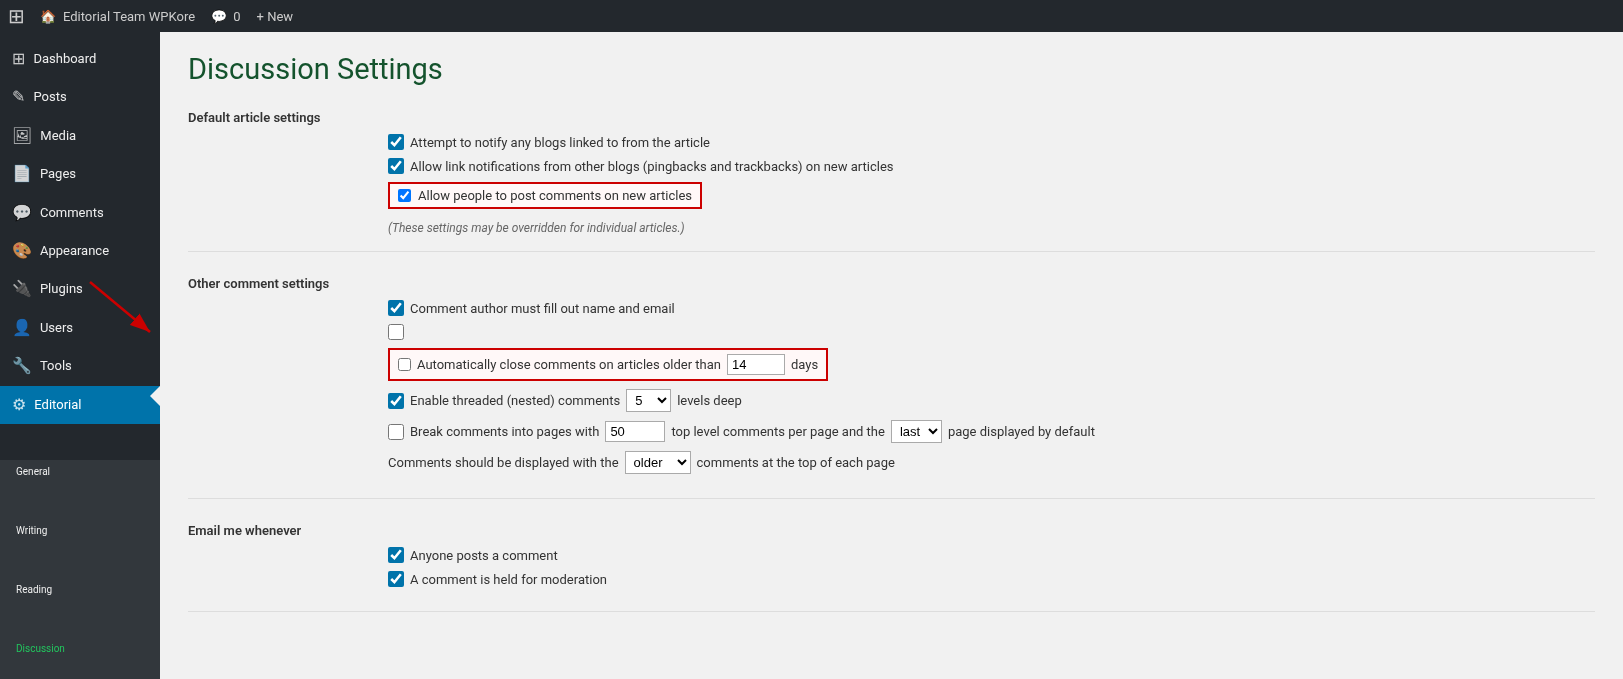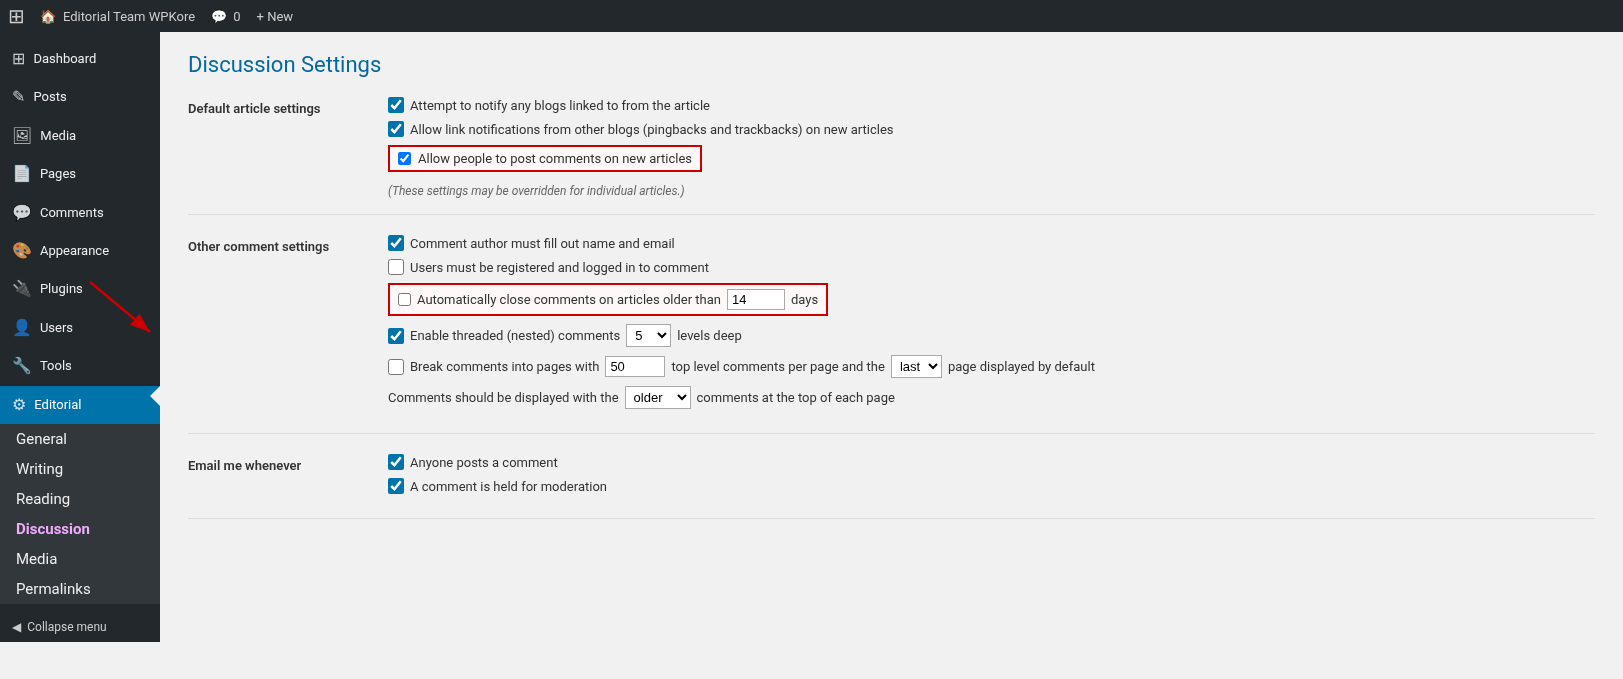--- a/index.html
+++ b/index.html
@@ -51,23 +51,24 @@
     .sidebar-item .icon { font-size: 16px; opacity: 0.8; }
 
     
     .sidebar-sub {
       background: #32373c;
     }
     .sidebar-sub .sidebar-sub-item {
       padding: 6px 12px 6px 16px;
       color: #eee;
       cursor: pointer;
-      font-size: 15px;
-    }
-    .sidebar-sub .sidebar-sub-item.active { color: #f0abfc; font-weight: 700; }
+      font-size: 10px;
+      margin-top: 36px;
+    }
+    .sidebar-sub .sidebar-sub-item.active { color: #22c55e; font-weight: 400; }
 
     
     .sidebar-arrow {
       position: absolute;
       right: 0;
       top: 0;
       width: 0;
       height: 0;
       border-top: 10px solid transparent;
       border-bottom: 10px solid transparent;
@@ -87,42 +88,43 @@
     }
 
     
     .main-content {
       flex: 1;
       padding: 20px 28px;
       background: #f1f1f1;
     }
 
     .page-title {
-      font-size: 22px;
+      font-size: 29px;
       font-weight: 400;
-      color: #0369a1;
+      color: #14532d;
       margin-bottom: 20px;
     }
 
     
     .settings-section {
       display: flex;
       margin-bottom: 20px;
       padding-bottom: 16px;
       border-bottom: 1px solid #ddd;
     }
     .settings-label {
       width: 200px;
       flex-shrink: 0;
       font-weight: 600;
       font-size: 13px;
       padding-top: 4px;
     }
     .settings-controls {
       flex: 1;
+      margin-top: 28px;
     }
     .checkbox-row {
       display: flex;
       align-items: center;
       gap: 6px;
       margin-bottom: 8px;
       font-size: 13px;
     }
     .checkbox-row input[type="checkbox"] {
       accent-color: #0073aa;
@@ -310,21 +312,20 @@
       <div class="settings-label">Other comment settings</div>
       <div class="settings-controls">
 
         <div class="checkbox-row">
           <input type="checkbox" checked="" style="">
           <span>Comment author must fill out name and email</span>
         </div>
 
         <div class="checkbox-row">
           <input type="checkbox" style="">
-          <span>Users must be registered and logged in to comment</span>
         </div>
 
         <div class="auto-close-row">
           <input type="checkbox" style="">
           <span>Automatically close comments on articles older than</span>
           <input type="text" value="14" class="inline-input" style="">
           <span>days</span>
         </div>
 
         <div class="checkbox-row">

